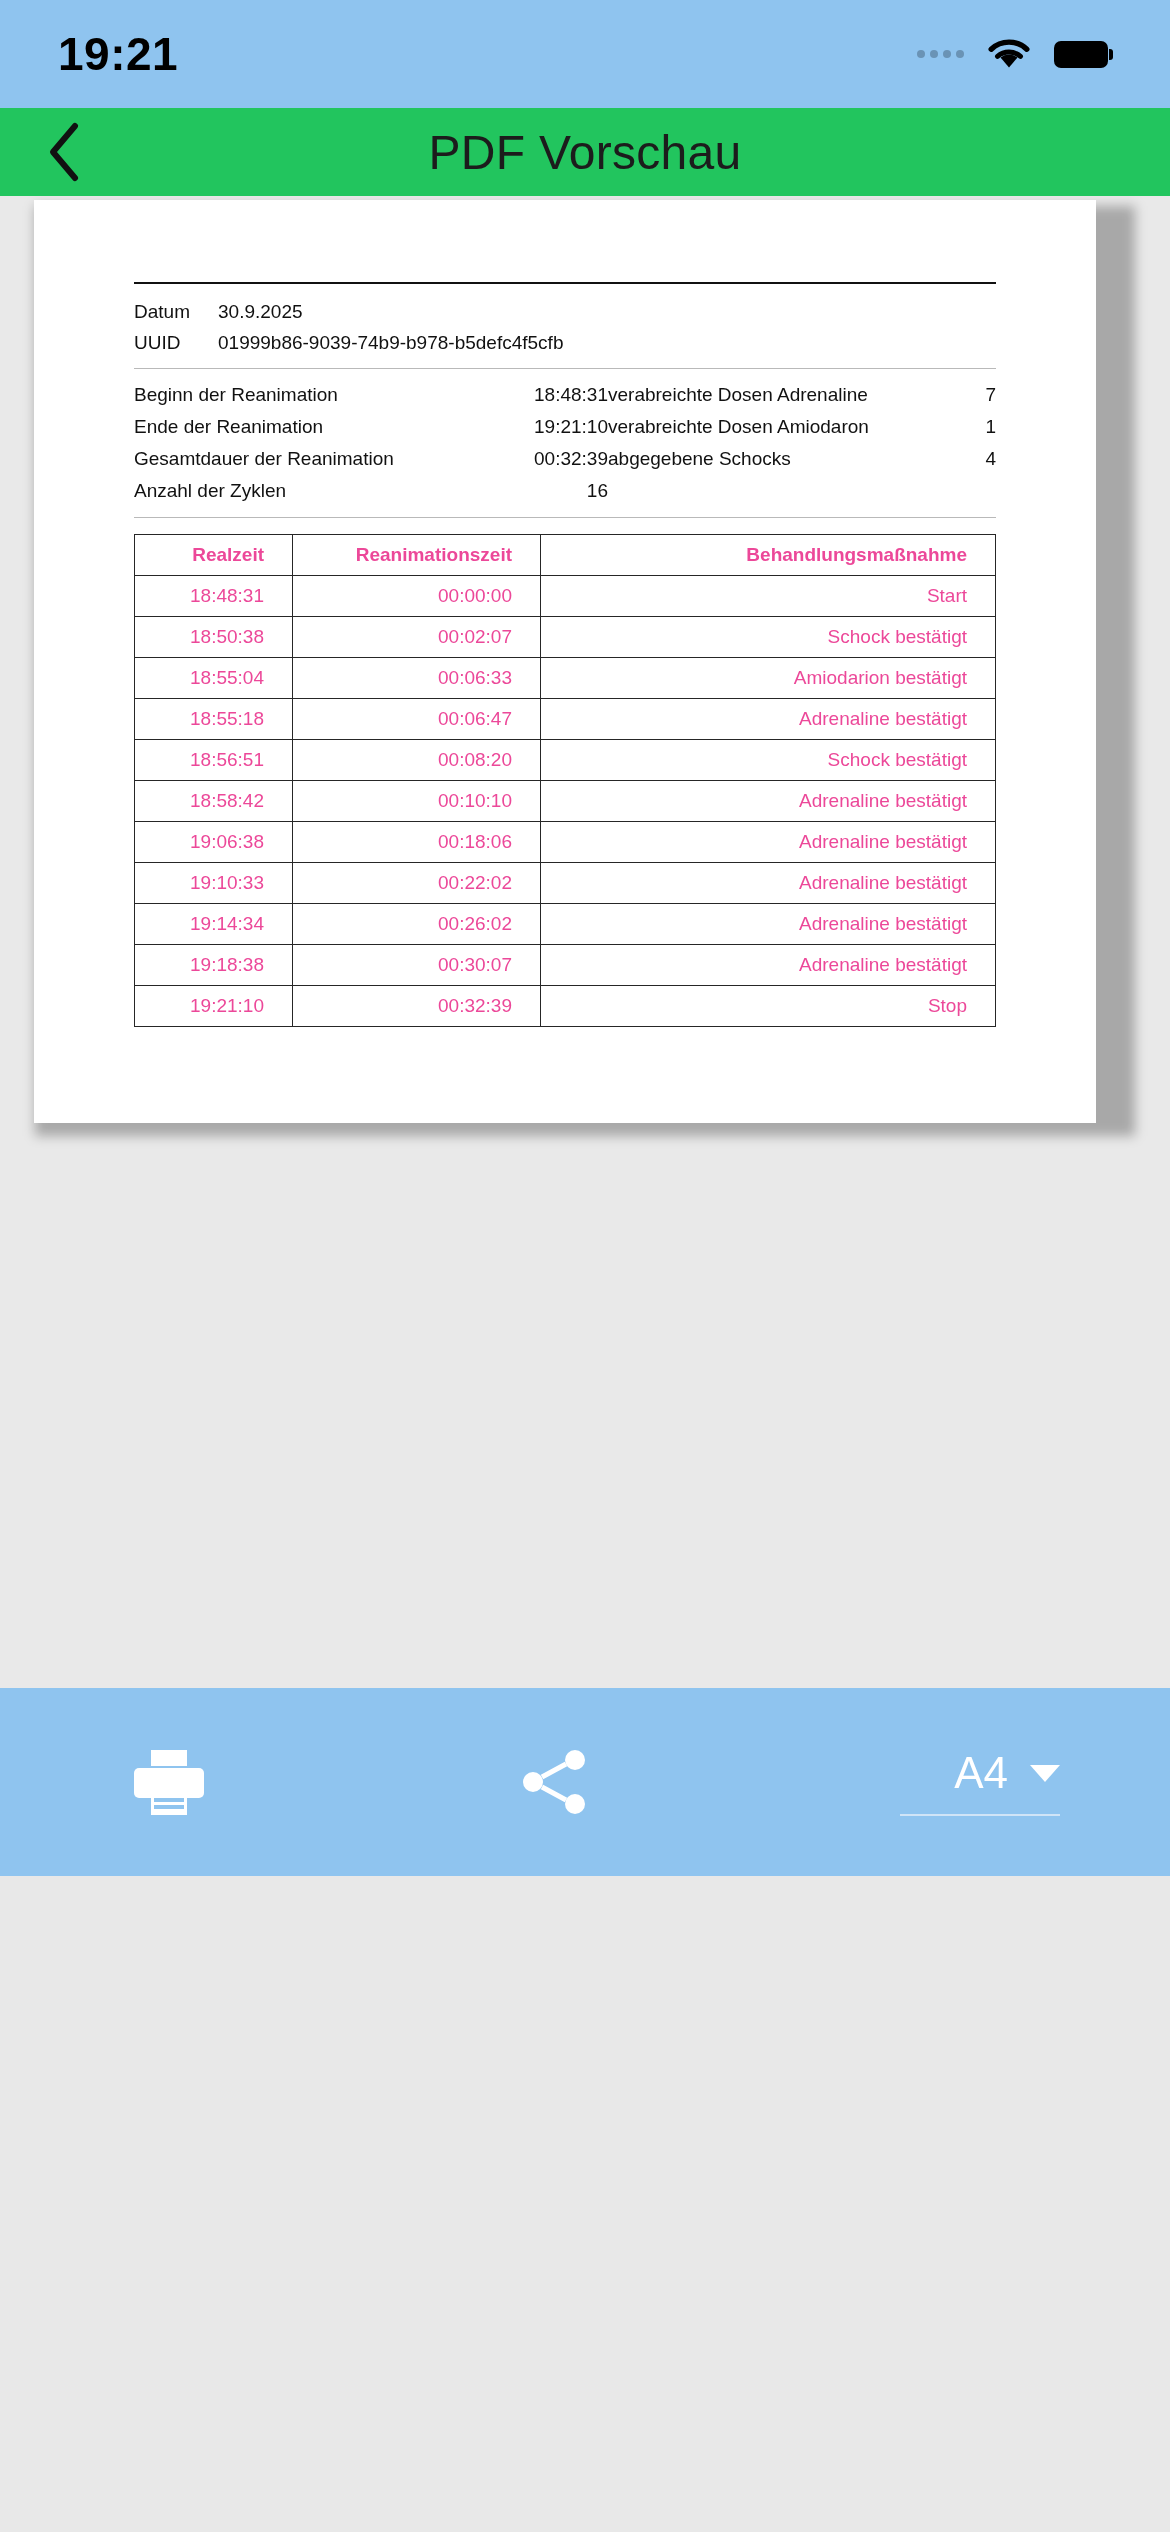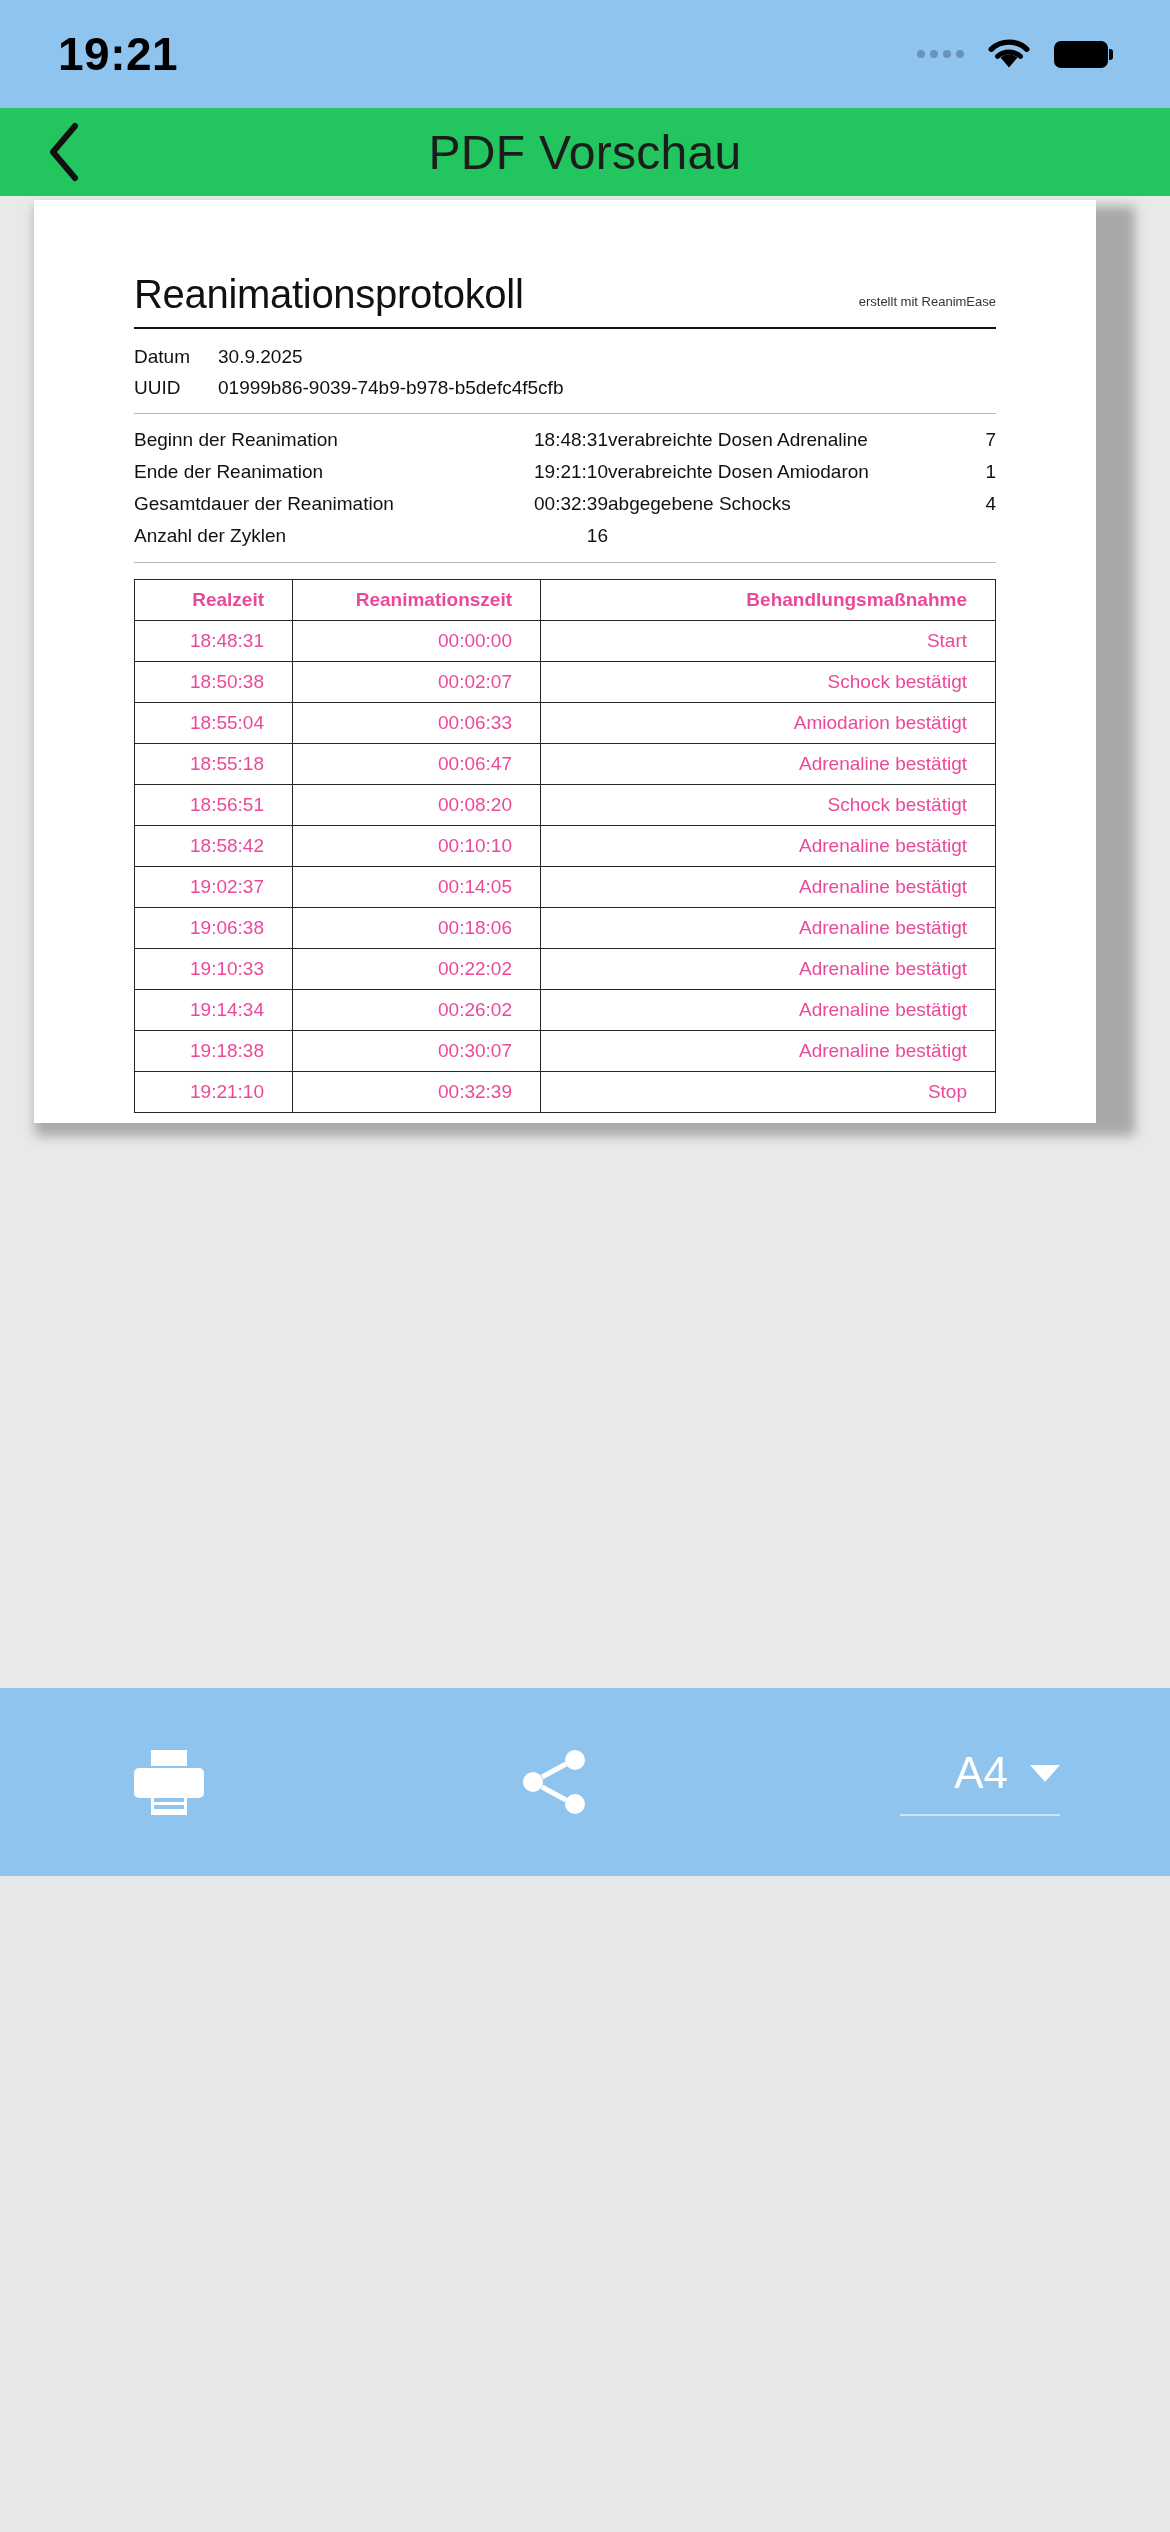--- a/index.html
+++ b/index.html
@@ -259,24 +259,20 @@
       </svg>
     </div>
     <div class="nav-title">PDF Vorschau</div>
   </div>
 
   <div class="content">
     <div class="page-shadow"></div>
 
     <div class="pdf-page">
 
-      <div class="doc-head">
-        <div class="doc-title">Reanimationsprotokoll</div>
-        <div class="doc-credit">erstellt mit ReanimEase</div>
-      </div>
       <div class="rule-strong"></div>
 
       <div class="meta-rows">
         <div class="meta-row">
           <span class="meta-label">Datum</span>
           <span class="meta-value">30.9.2025</span>
         </div>
         <div class="meta-row">
           <span class="meta-label">UUID</span>
           <span class="meta-value">01999b86-9039-74b9-b978-b5defc4f5cfb</span>
@@ -360,25 +356,20 @@
             <td>18:56:51</td>
             <td>00:08:20</td>
             <td>Schock bestätigt</td>
           </tr>
           <tr>
             <td>18:58:42</td>
             <td>00:10:10</td>
             <td>Adrenaline bestätigt</td>
           </tr>
           <tr>
-            <td>19:02:37</td>
-            <td>00:14:05</td>
-            <td>Adrenaline bestätigt</td>
-          </tr>
-          <tr>
             <td>19:06:38</td>
             <td>00:18:06</td>
             <td>Adrenaline bestätigt</td>
           </tr>
           <tr>
             <td>19:10:33</td>
             <td>00:22:02</td>
             <td>Adrenaline bestätigt</td>
           </tr>
           <tr>

